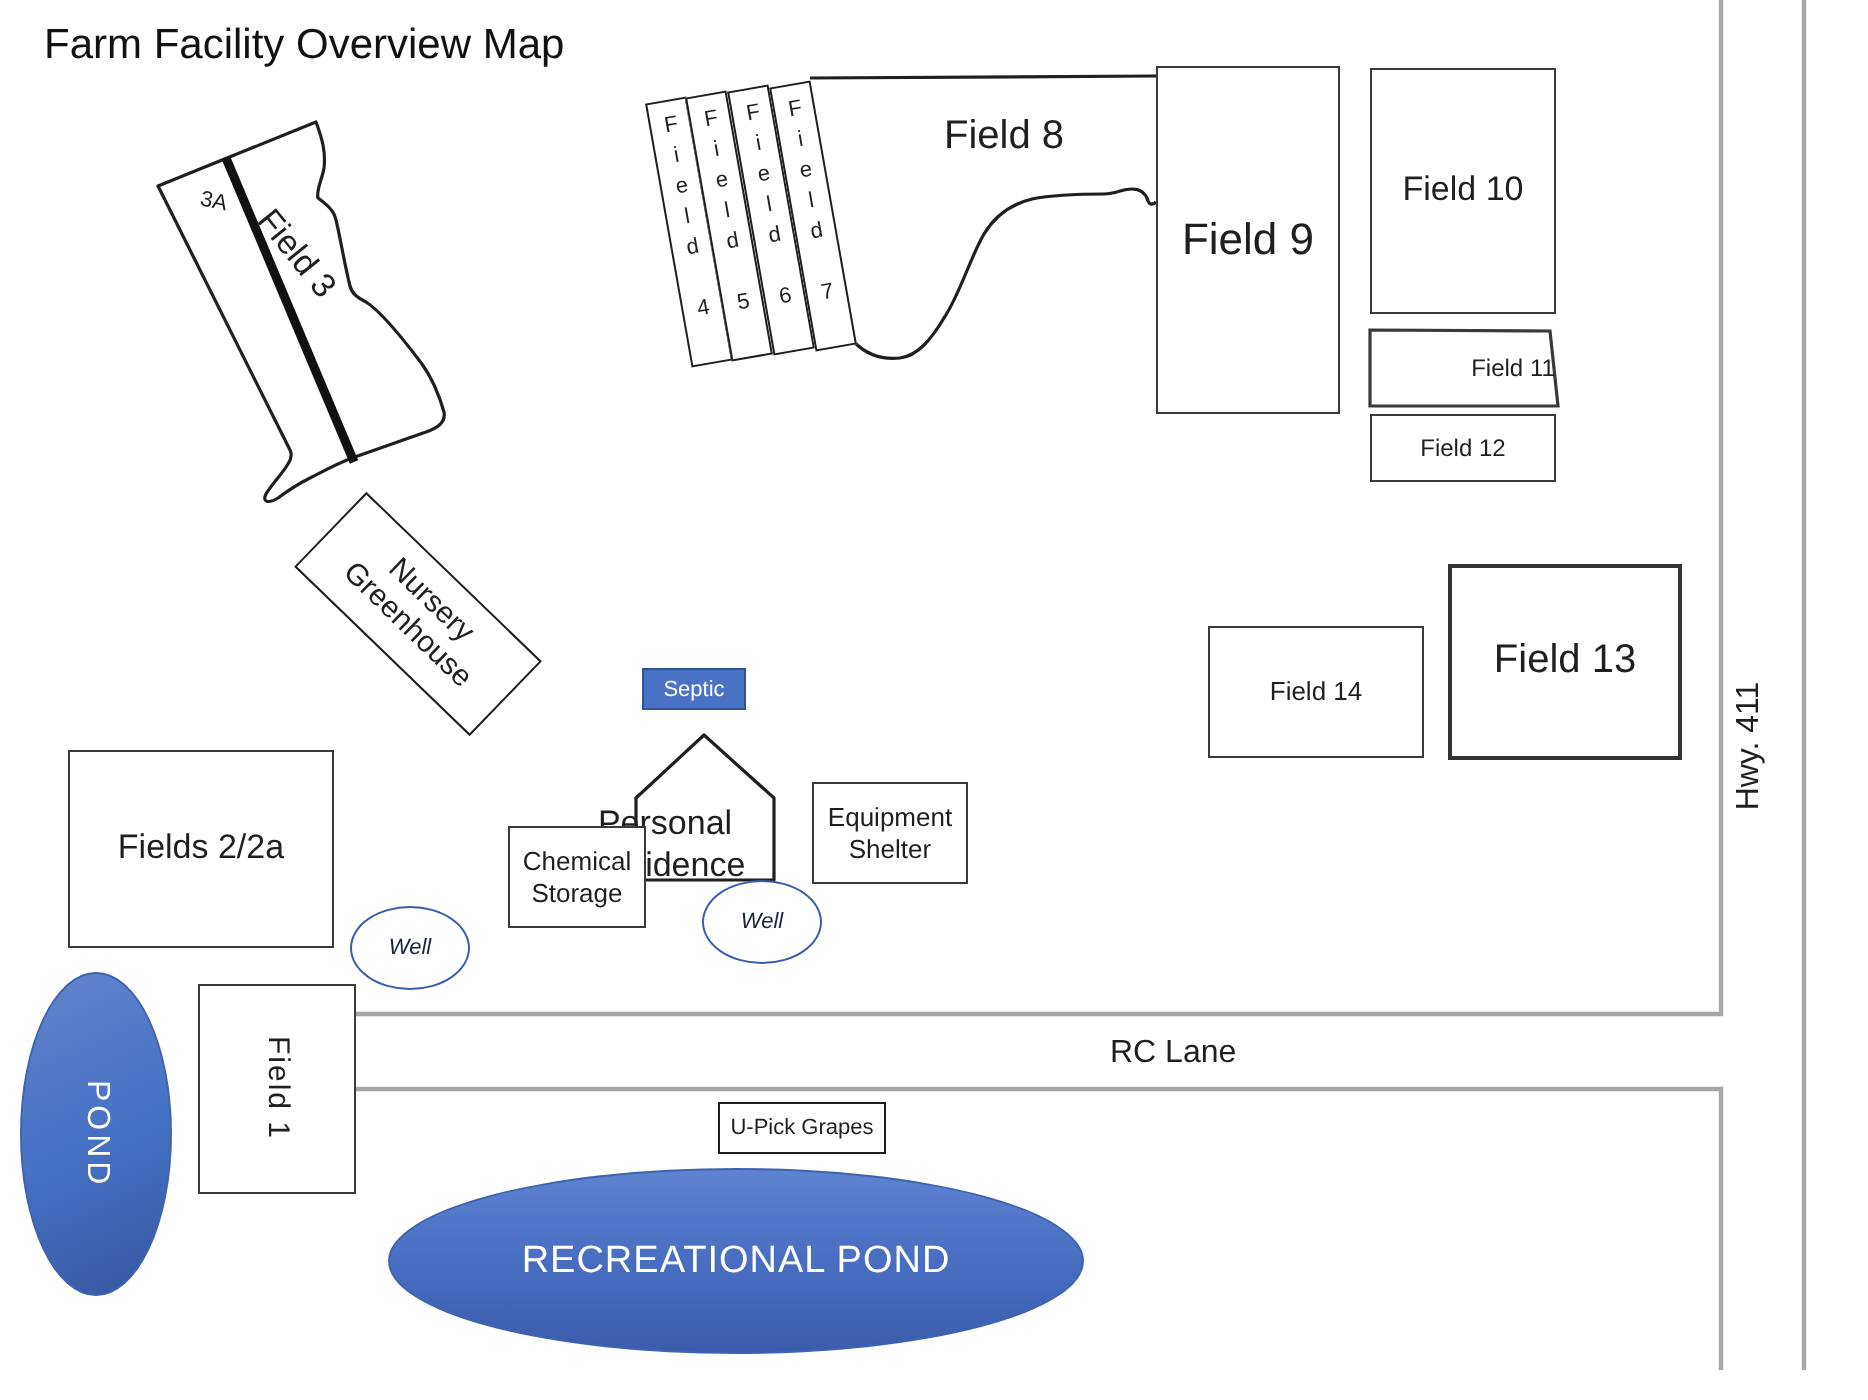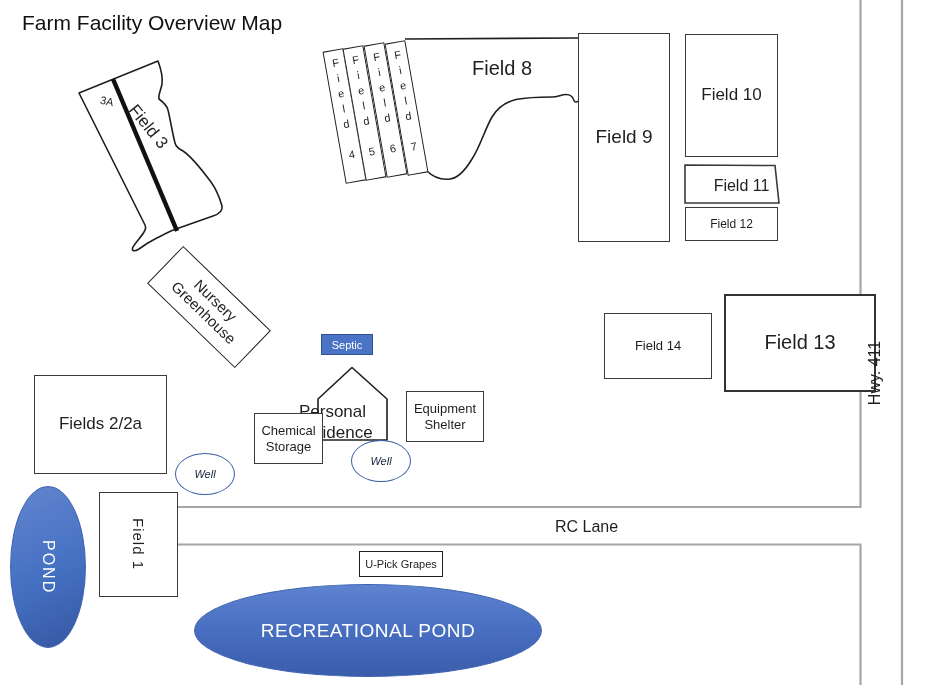--- a/index.html
+++ b/index.html
@@ -121,25 +121,25 @@
   </div>
   <div class="strip" style="left:375px;top:43px;">
     <span>Field 6</span>
   </div>
   <div class="strip" style="left:396px;top:41px;">
     <span>Field 7</span>
   </div>
 
   <div class="lbl" style="left:442px;top:57px;width:120px;font-size:20px;text-align:center;">Field 8</div>
 
-  <div class="box" style="left:578px;top:33px;width:92px;height:209px;font-size:19px;">Field 9</div>
+  <div class="box" style="left:578px;top:33px;width:92px;height:174px;font-size:22px;">Field 9</div>
   <div class="box" style="left:685px;top:34px;width:93px;height:123px;font-size:17px;">Field 10</div>
-  <div class="lbl" style="left:695px;top:177px;width:93px;font-size:16px;text-align:center;">Field 11</div>
+  <div class="lbl" style="left:710px;top:177px;width:93px;font-size:12px;text-align:center;">Field 11</div>
   <div class="box" style="left:685px;top:207px;width:93px;height:34px;font-size:12px;">Field 12</div>
-  <div class="box" style="left:724px;top:294px;width:152px;height:98px;font-size:20px;border-width:2px;border-color:#333;">Field 13</div>
+  <div class="box" style="left:724px;top:282px;width:117px;height:98px;font-size:20px;border-width:2px;border-color:#333;">Field 13</div>
   <div class="box" style="left:604px;top:313px;width:108px;height:66px;font-size:13px;">Field 14</div>
 
   <div class="greenhouse">
     <span>Nursery Greenhouse</span>
   </div>
 
   <div class="septic">Septic</div>
 
   <div class="lbl center" style="left:296px;top:401px;width:73px;font-size:17px;line-height:1.25;">Personal Residence</div>
 

